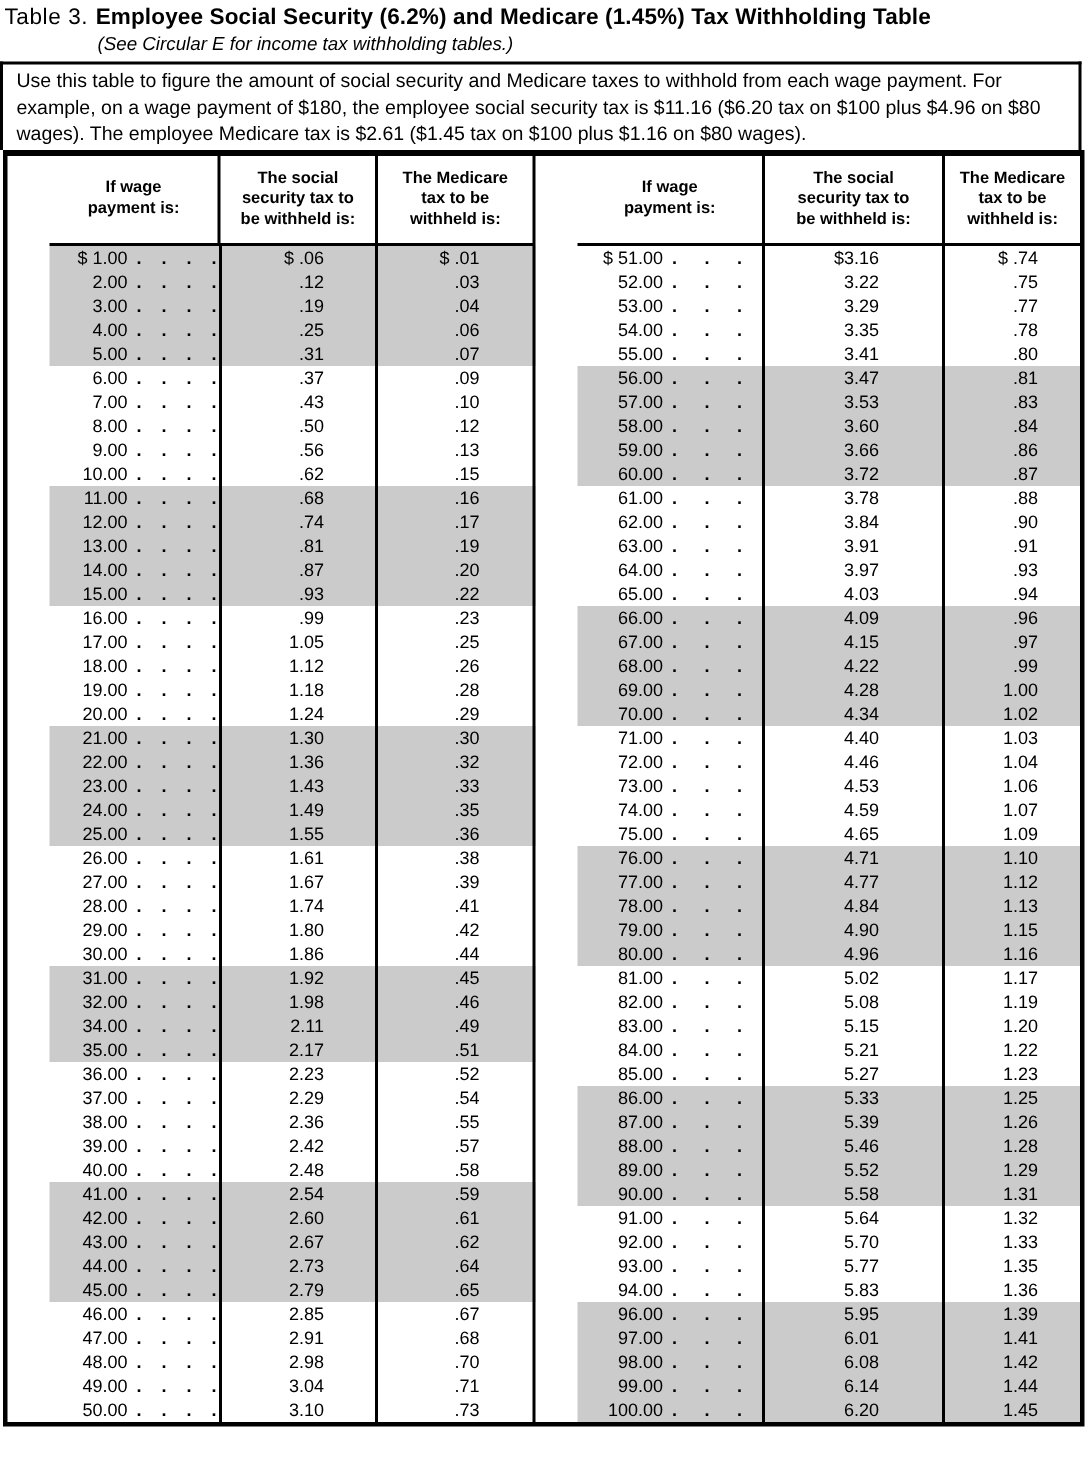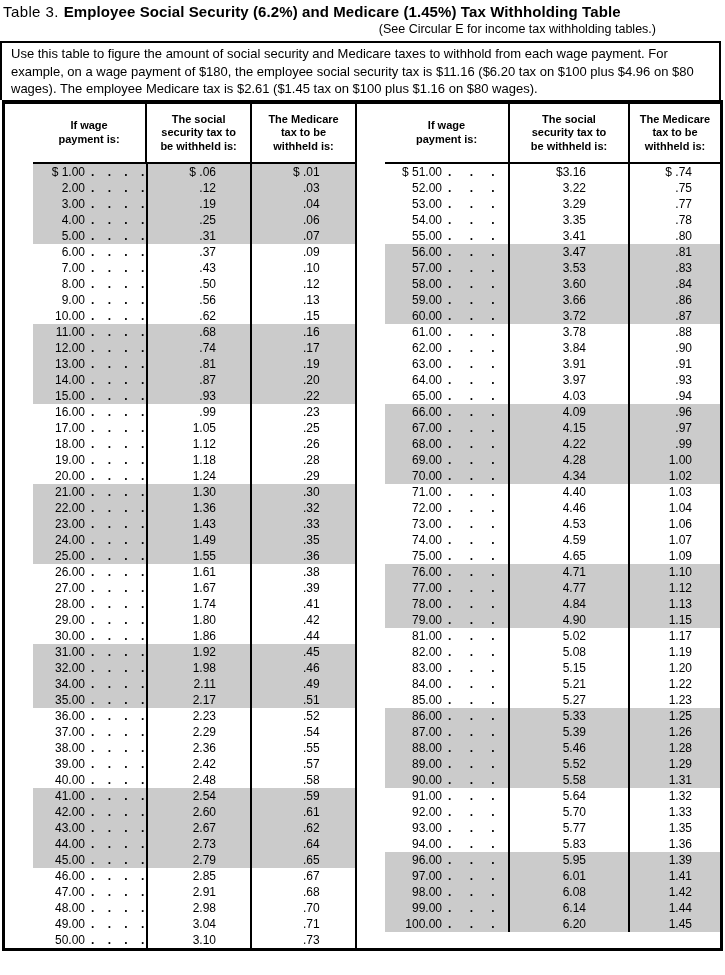--- a/index.html
+++ b/index.html
@@ -9,21 +9,21 @@
     width:725px; height:975px; overflow:hidden;
     font-family:"Liberation Sans","DejaVu Sans",sans-serif;
     color:var(--ink);
   }
   .page { position:relative; width:656px; height:975px; }
 
   
   .title-block { padding:3px 0 0 3px; height:41px; }
   .t-prefix { font-size:15px; letter-spacing:.4px; }
   .t-main   { font-size:15px; font-weight:bold; margin-left:5px; letter-spacing:.1px; }
-  .t-sub    { font-size:12.5px; margin-left:62px; margin-top:1px;text-align:right; }
+  .t-sub    { font-size:12.5px; font-style:italic; margin-left:62px; margin-top:1px; }
 
   
   .instructions {
     margin-left:0; width:721px;
     border:2px solid var(--ink); border-bottom:none;
     padding:2px 8px 2px 9px;
     font-size:13px; line-height:17.6px;
   }
 
   
@@ -505,20 +505,25 @@
           <div class="trow shade">
             <div class="dcell c1"><span class="num">78.00</span><span class="leader">. . .</span></div>
             <div class="dcell c2"><span class="val">4.84</span></div>
             <div class="dcell c3"><span class="val">1.13</span></div>
           </div>
           <div class="trow shade">
             <div class="dcell c1"><span class="num">79.00</span><span class="leader">. . .</span></div>
             <div class="dcell c2"><span class="val">4.90</span></div>
             <div class="dcell c3"><span class="val">1.15</span></div>
           </div>
+          <div class="trow shade">
+            <div class="dcell c1"><span class="num">80.00</span><span class="leader">. . .</span></div>
+            <div class="dcell c2"><span class="val">4.96</span></div>
+            <div class="dcell c3"><span class="val">1.16</span></div>
+          </div>
           <div class="trow">
             <div class="dcell c1"><span class="num">81.00</span><span class="leader">. . .</span></div>
             <div class="dcell c2"><span class="val">5.02</span></div>
             <div class="dcell c3"><span class="val">1.17</span></div>
           </div>
           <div class="trow">
             <div class="dcell c1"><span class="num">82.00</span><span class="leader">. . .</span></div>
             <div class="dcell c2"><span class="val">5.08</span></div>
             <div class="dcell c3"><span class="val">1.19</span></div>
           </div>

